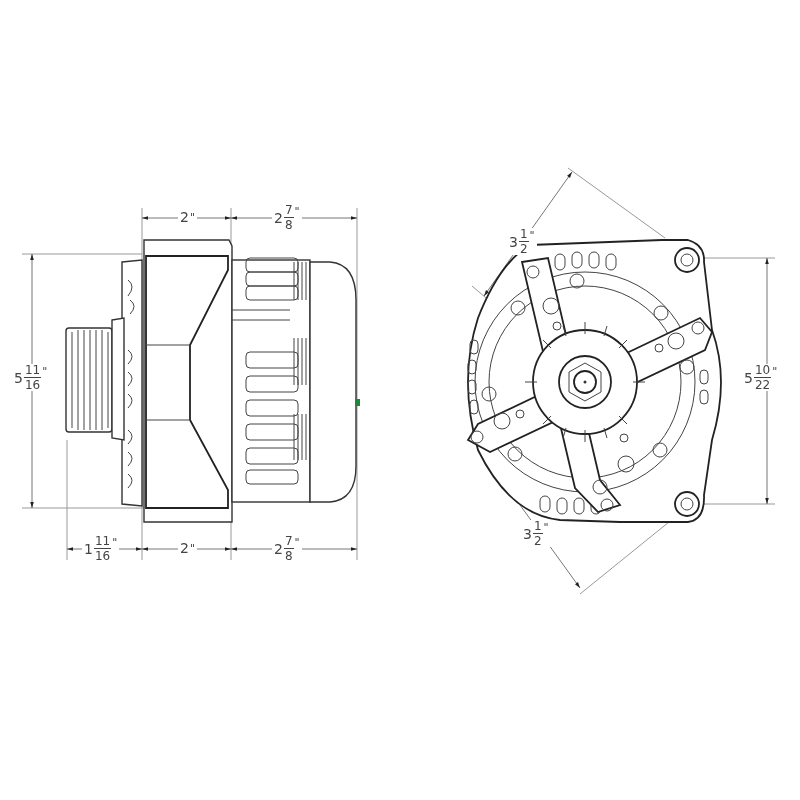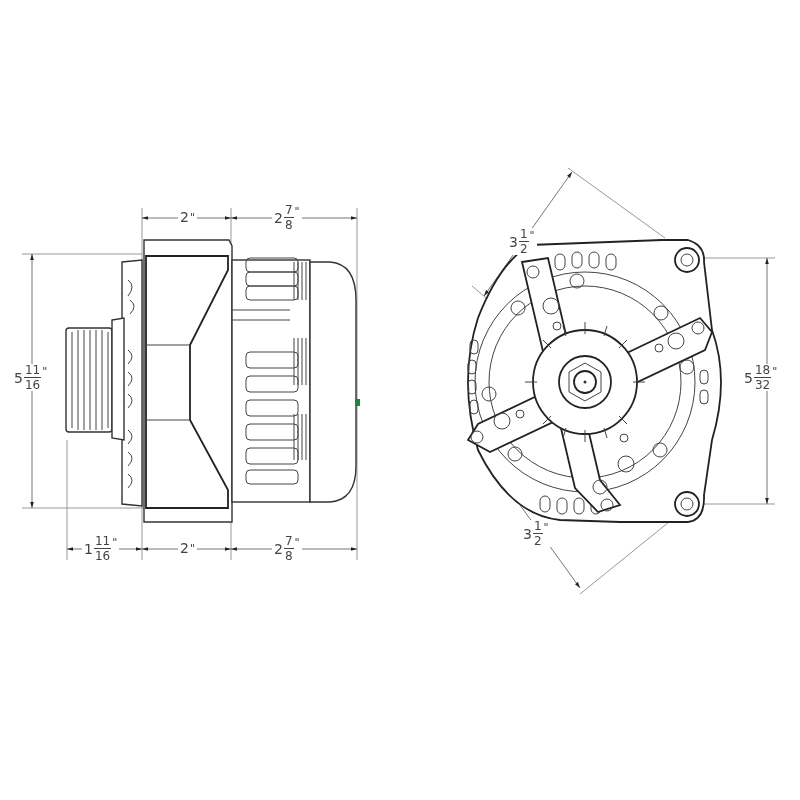--- a/index.html
+++ b/index.html
@@ -262,17 +262,17 @@
   <span class="frac">
       <span class="num">1</span>
       <span class="den">2</span>
     </span>
   <span class="q">"</span>
 </div>
 
 <div class="lbl" style="left:742px;top:364px;">
   <span>5</span>
   <span class="frac">
-      <span class="num">18</span>
-      <span class="den">32</span>
+      <span class="num">10</span>
+      <span class="den">22</span>
     </span>
   <span class="q">"</span>
 </div>
 
 </body></html>

